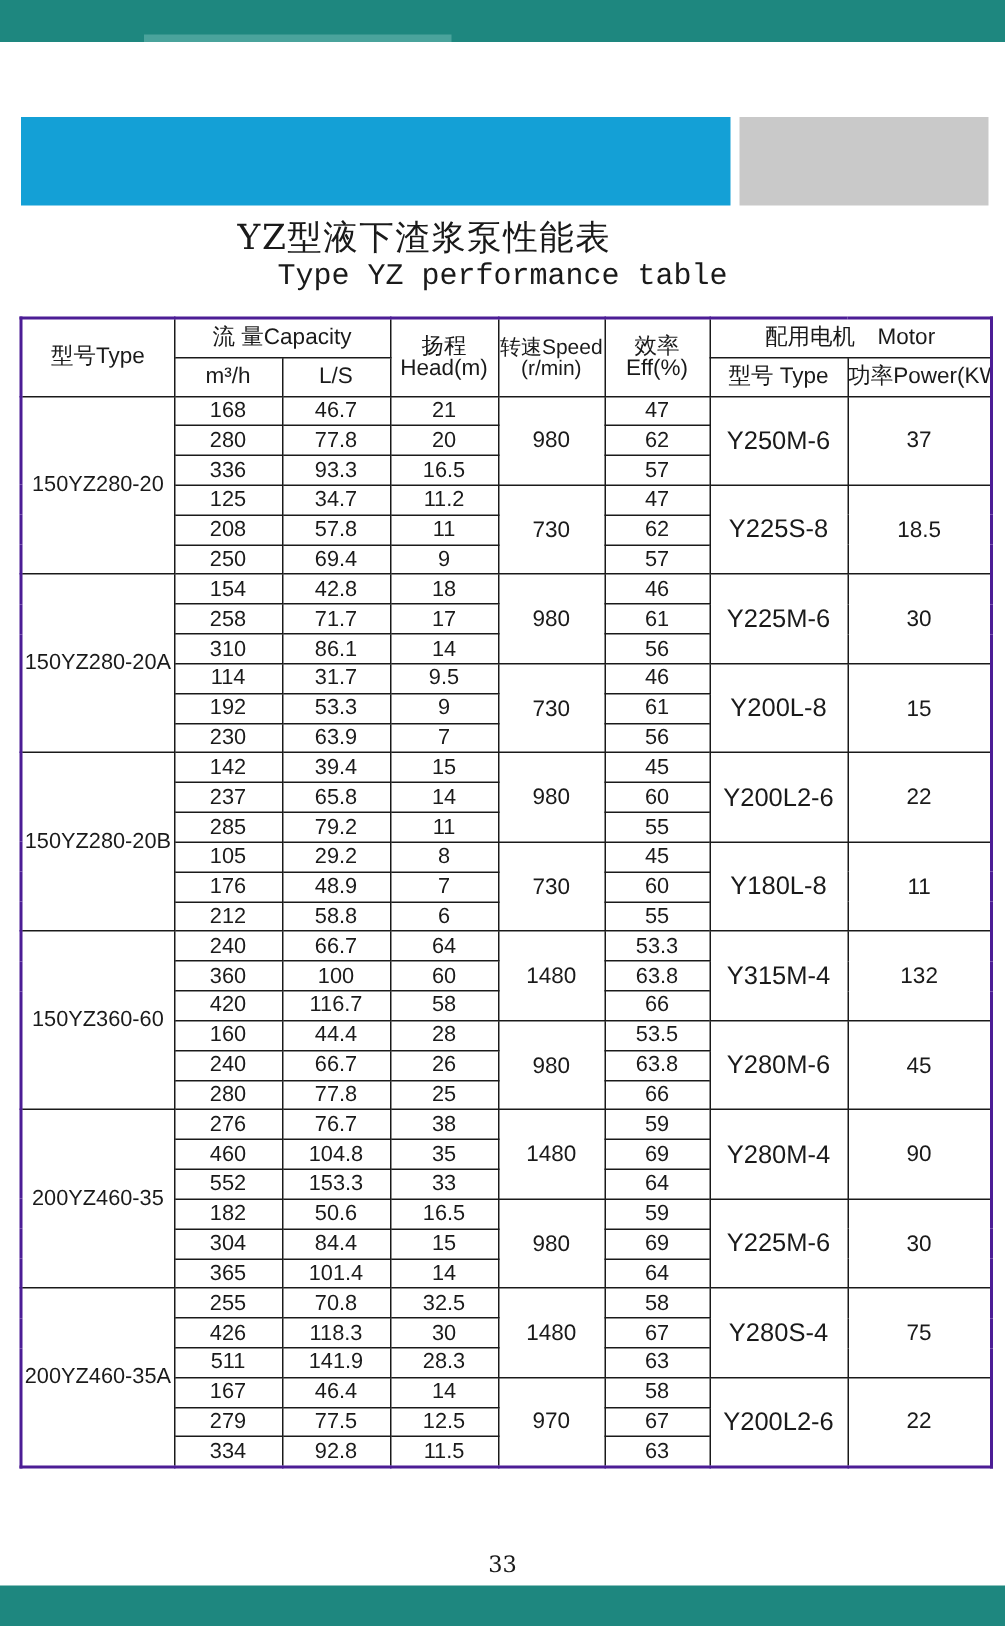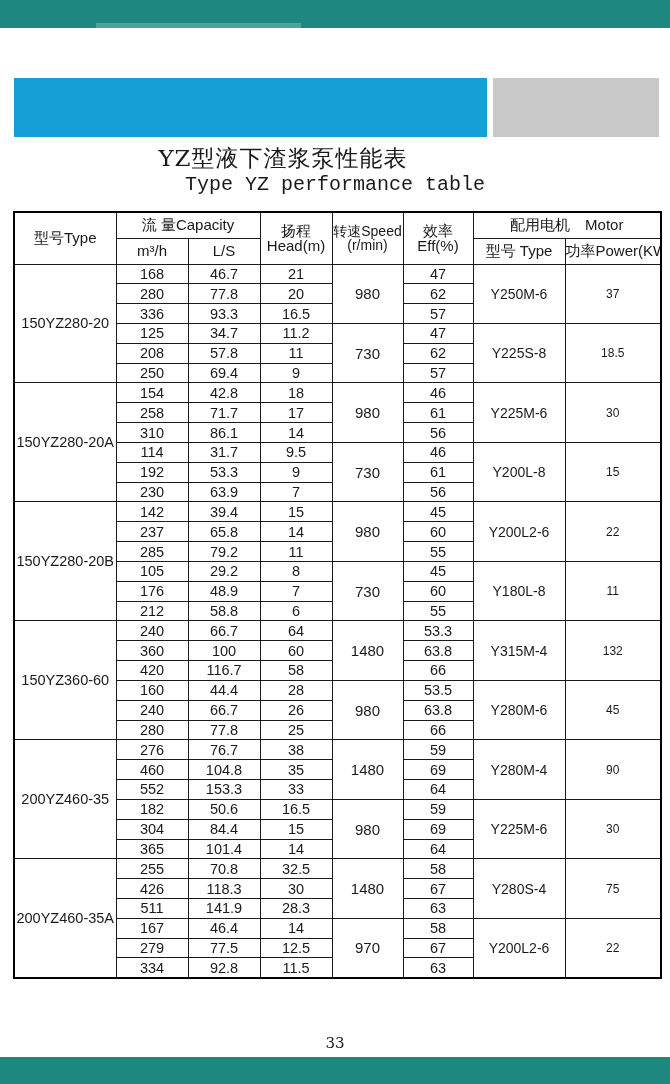--- a/index.html
+++ b/index.html
@@ -12,34 +12,34 @@
   .top-bar-lite { position:absolute; left:96px; top:23px; width:205px; height:5px; background:var(--teal_light,#4aa39c); }
   .blue-bar   { position:absolute; left:14px;  top:78px; width:473px; height:59px; background:var(--blue,#14a0d6); }
   .gray-bar   { position:absolute; left:493px; top:78px; width:166px; height:59px; background:var(--gray,#c9c9c9); }
   .title-zh   { position:absolute; left:0; top:143px; width:566px; text-align:center;
                 font-family:"DejaVu Serif", serif; font-size:23px; letter-spacing:1px; }
   .title-en   { position:absolute; left:0; top:173px; width:670px; text-align:center;
                 font-family:"Liberation Mono", monospace; font-size:20px; }
   table.perf {
     position:absolute; left:13px; top:211px; width:647px;
     border-collapse:collapse; table-layout:fixed;
-    border:2px solid #000000;
+    border:2px solid #4c1d95;
   }
   table.perf th, table.perf td {
     border:1px solid #1a1a1a; text-align:center; vertical-align:middle;
     padding:0; font-weight:normal; overflow:hidden; white-space:nowrap;
   }
   thead th { height:26px; font-size:15px; line-height:1.05; }
   thead th.small { font-size:14px;margin-top:20px; }
   thead th .l2 { display:block; }
   tbody td { height:19.83px; font-size:14.5px; }
   td.type-cell  { font-size:14.5px;margin-top:24px; }
   td.speed-cell { font-size:15px; }
-  td.motor-cell { font-size:14px;margin-top:12px; }
-  td.power-cell { font-size:12px; }
+  td.motor-cell { font-size:17px;margin-top:12px; }
+  td.power-cell { font-size:15px; }
   .page-number { position:absolute; left:0; top:1034px; width:670px; text-align:center;
                  font-family:"DejaVu Serif", serif; font-size:15px; }
   .bottom-bar { position:absolute; left:0; top:1057px; width:670px; height:27px; background:var(--teal,#1e877f); }
 </style>
 </head>
 <body>
 
 <div>
 
   <div class="top-bar"></div>

